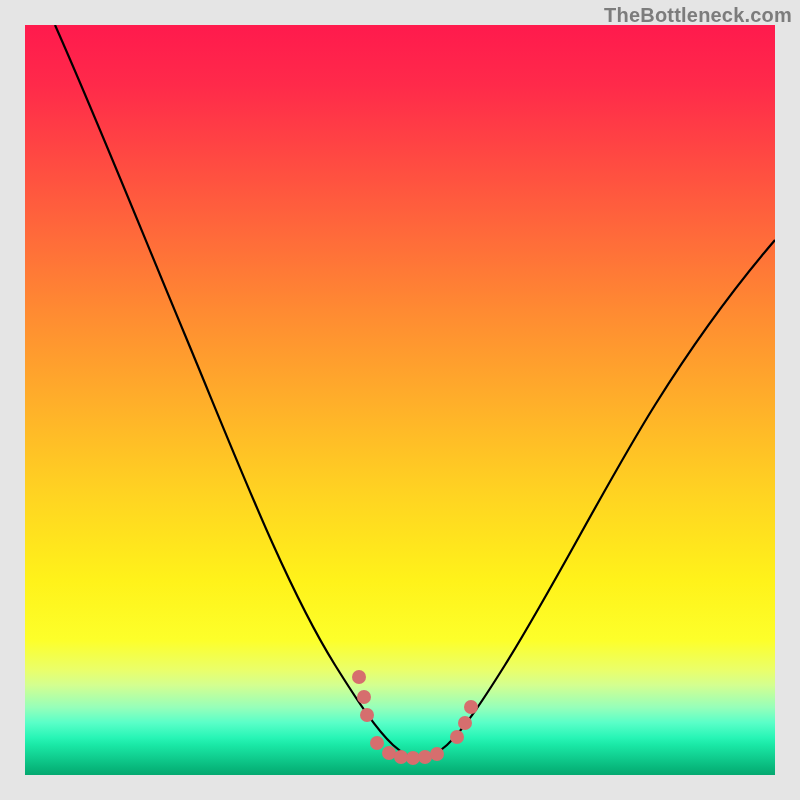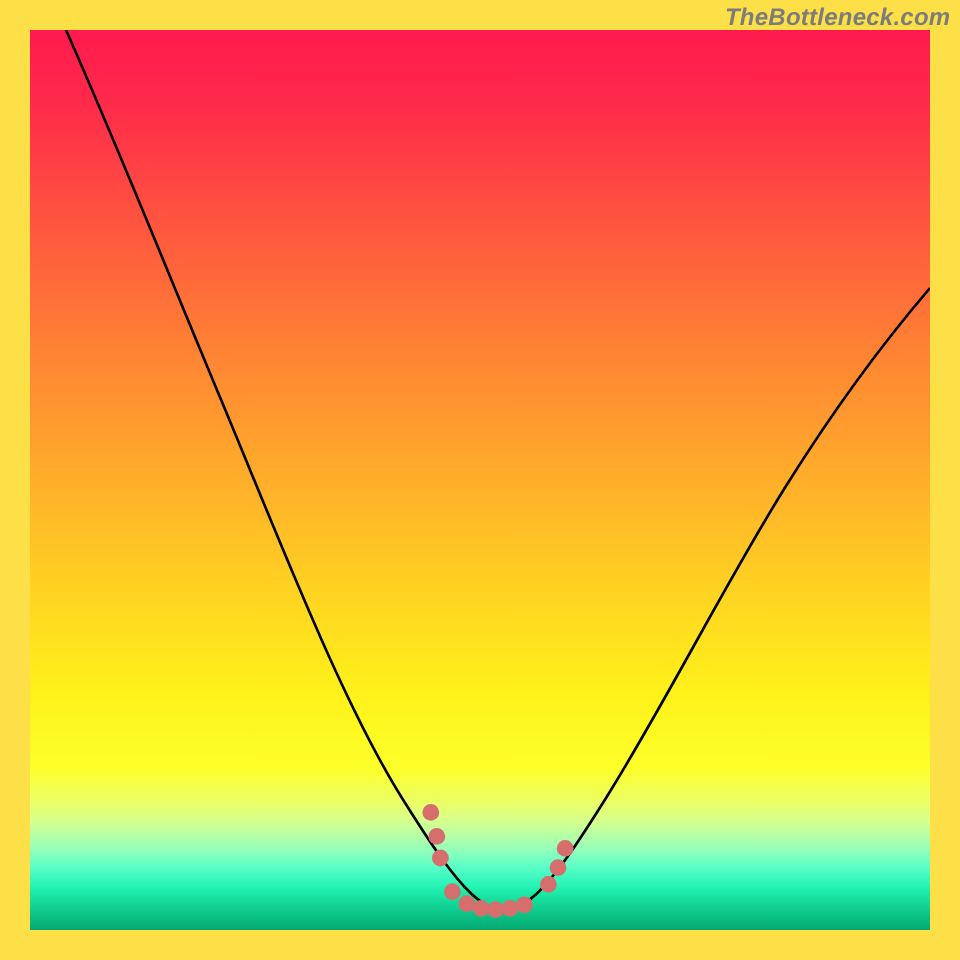--- a/index.html
+++ b/index.html
@@ -10,22 +10,21 @@
     overflow: hidden;
     background: #000;
     font-family: Arial, Helvetica, sans-serif;
   }
   .frame {
     position: absolute;
     left: 0;
     top: 0;
     width: 800px;
     height: 800px;
-    background: #fde047;
-    font-style: italic;
+    background: #e5e5e5;
   }
   .plot {
     position: absolute;
     left: 25px;
     top: 25px;
     width: 750px;
     height: 750px;
     background: linear-gradient(to bottom,
       #ff1a4d 0%,
       #ff2a4a 8%,

